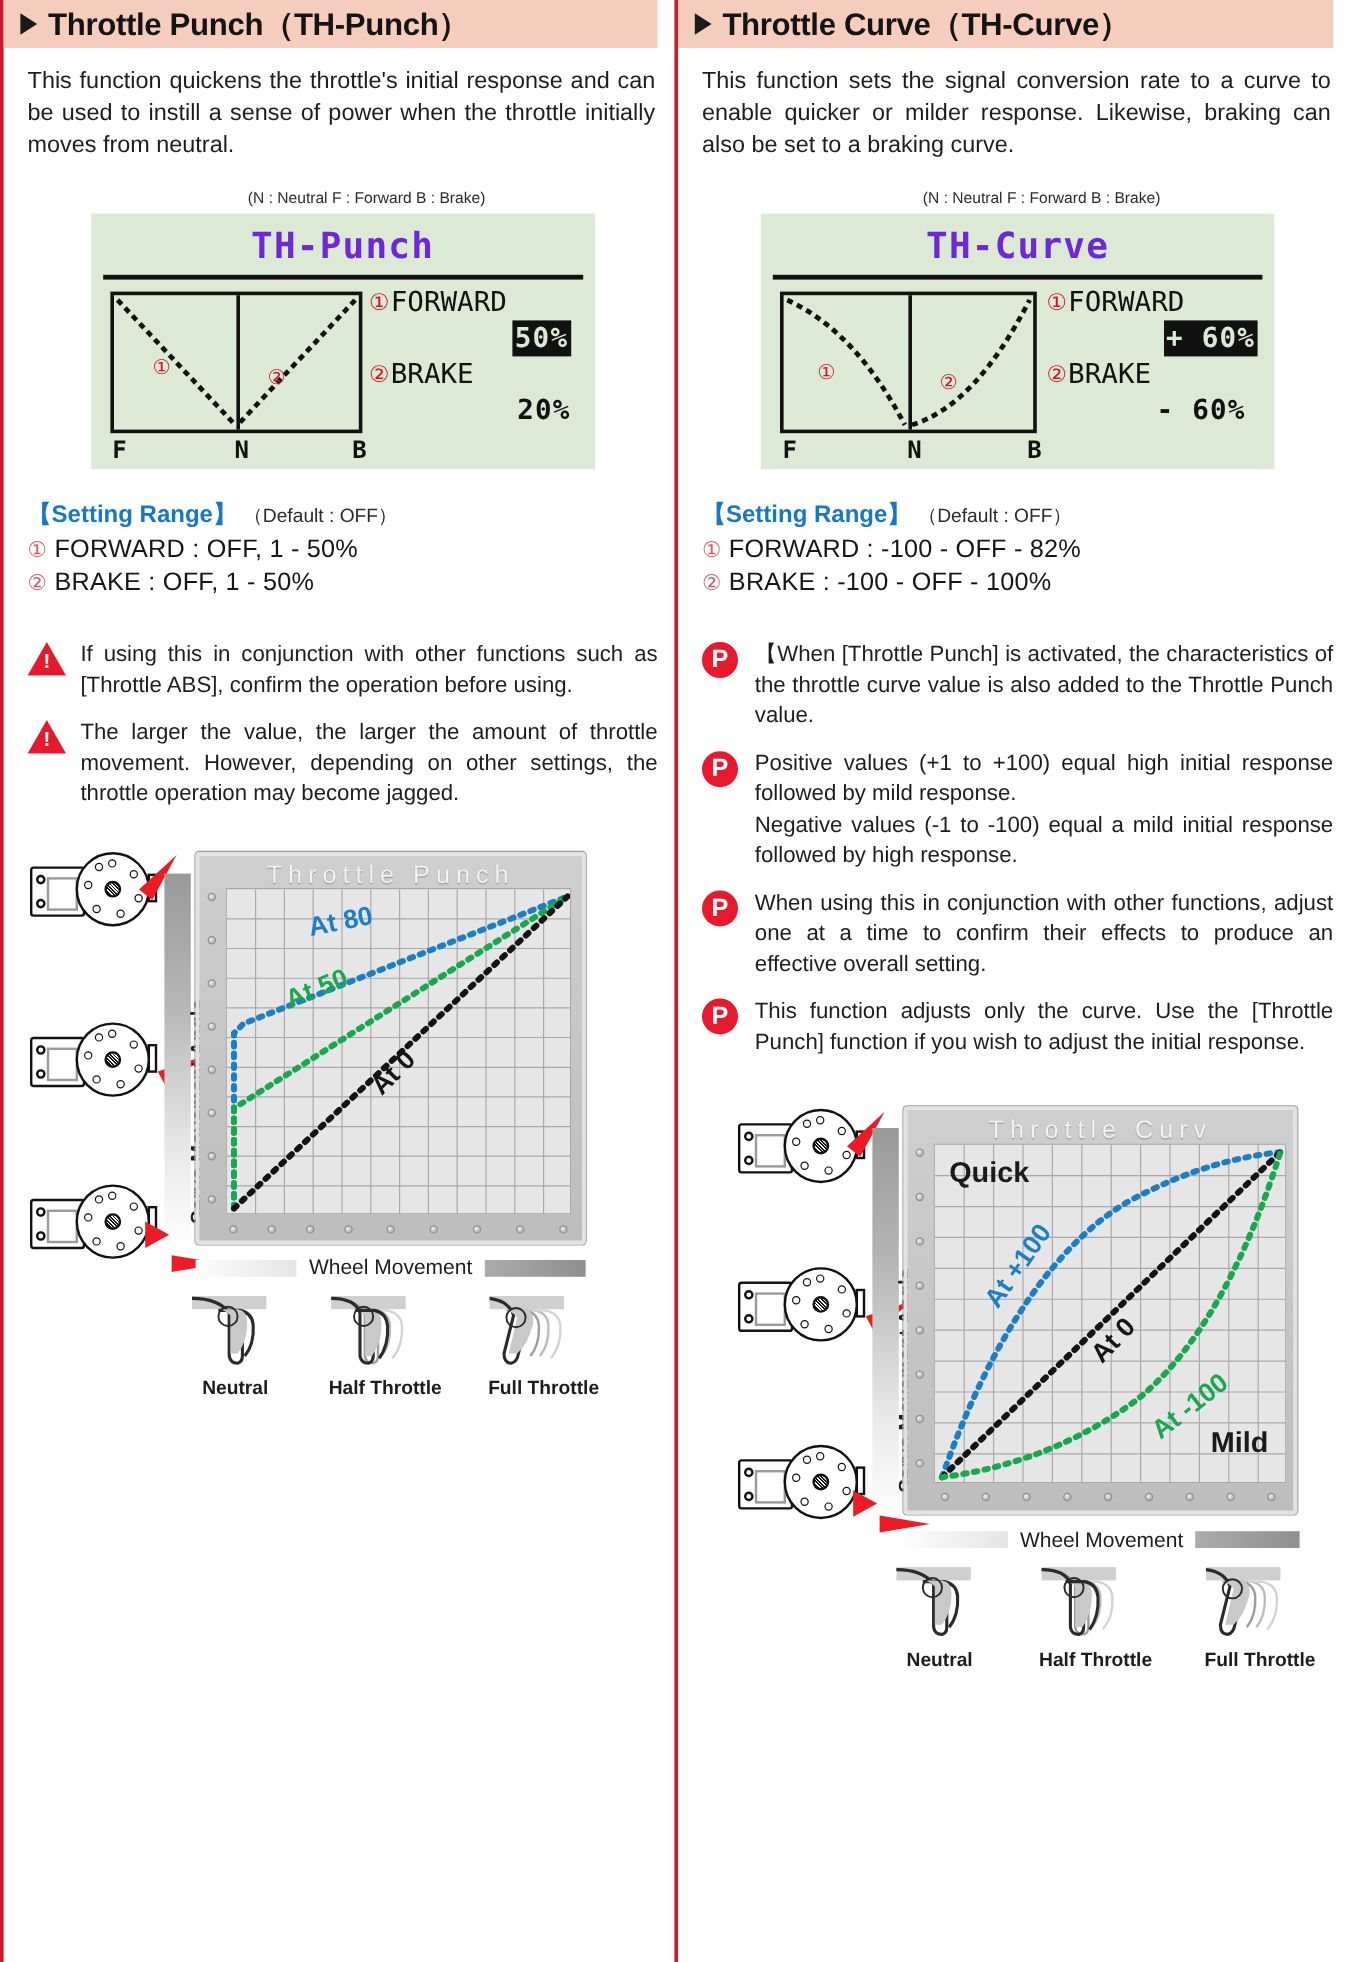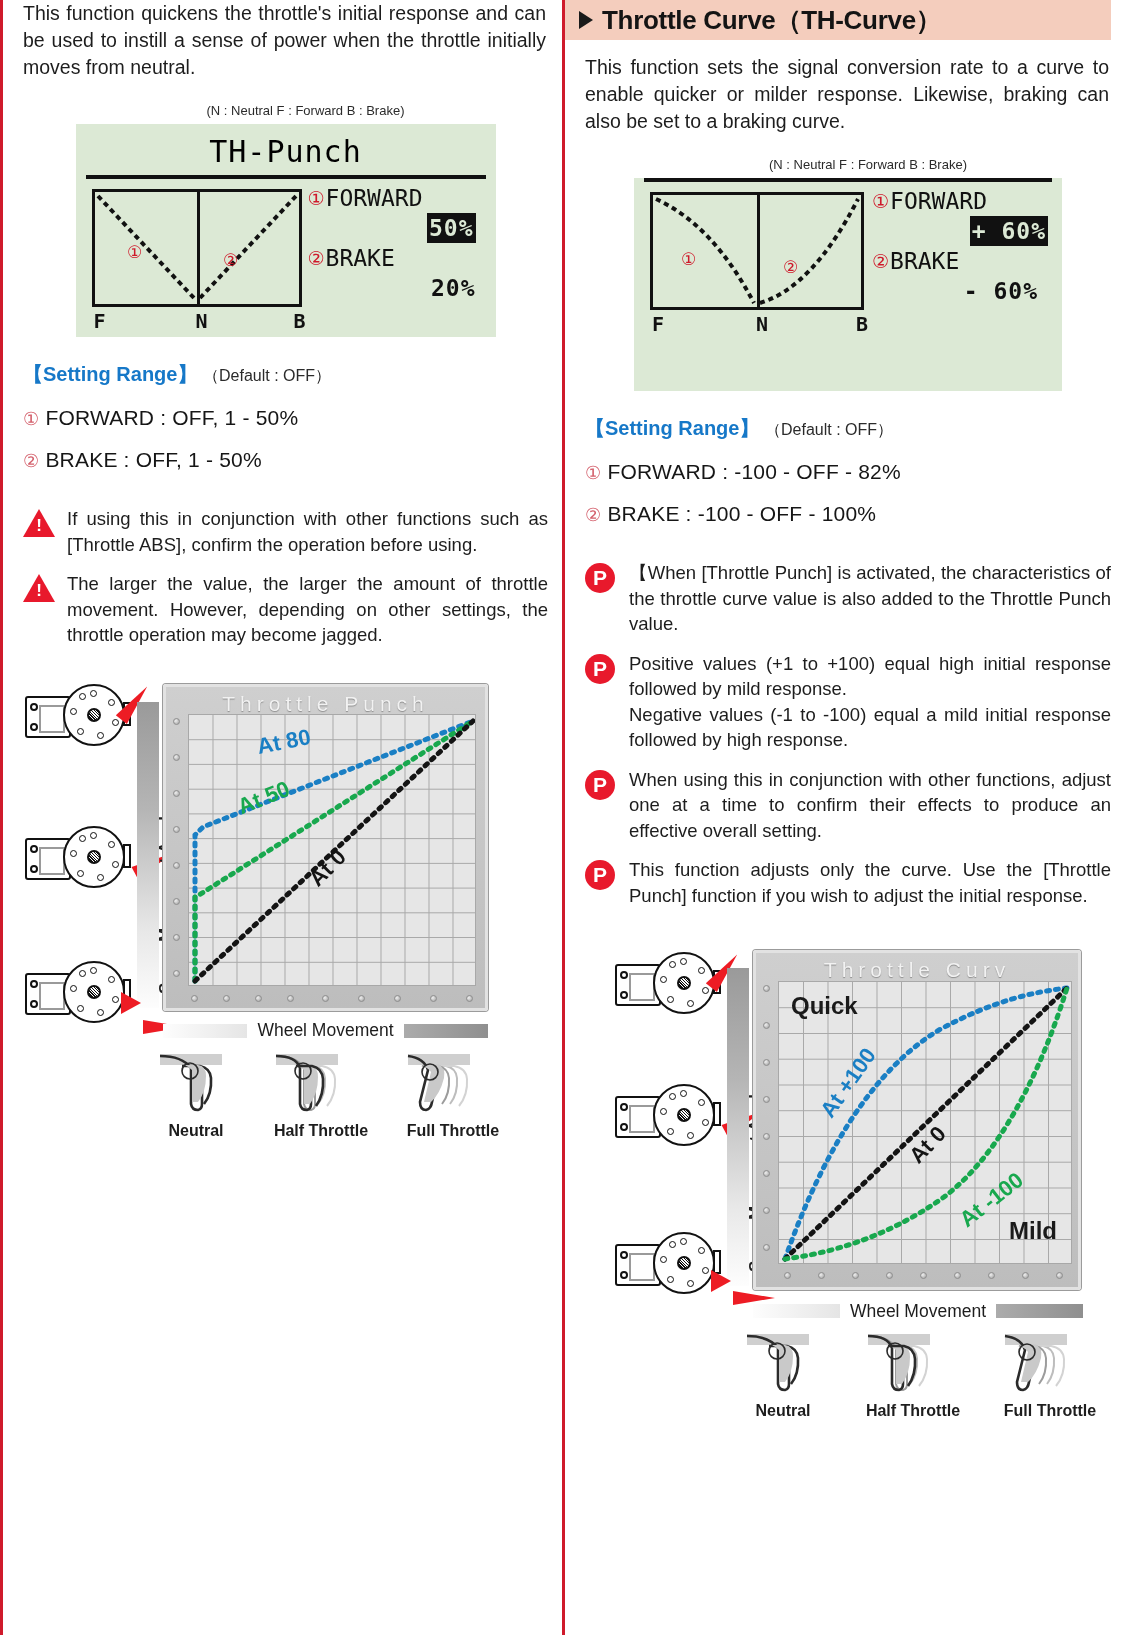--- a/index.html
+++ b/index.html
@@ -64,23 +64,23 @@
     height: 213px;
     margin: 0 auto;
     position: relative;
     font-family: "DejaVu Sans Mono", monospace;
   }
   .col.right .lcd { width: 428px; }
   .lcd-title {
     text-align: center;
     font-size: 30px;
     letter-spacing: 1px;
-    color: #000000;
+    color: #6d28d9;
     padding-top: 10px;
-    font-weight: normal;
+    font-weight: bold;
   }
   .lcd-rule {
     height: 4px; background: #111;
     margin: 6px 10px 0 10px;
   }
   .lcd-body { position: relative; height: 150px; }
   .lcd-graph {
     position: absolute; left: 16px; top: 10px;
     width: 210px; height: 118px;
     border: 3px solid #111;
@@ -107,21 +107,21 @@
              font-family: "DejaVu Sans", sans-serif;}
   .lcd-val { text-align: right; font-size: 23px; line-height: 30px; letter-spacing: 1px;}
   .lcd-val.hl { background: #111; color: #dce9d5; display: inline-block; padding: 0 2px; }
   .lcd-val-wrap { text-align: right; padding-right: 18px; font-weight: bold; }
 
   
   .settings { margin-top: 24px; }
   .sr-head { font-size: 20px; color: #1d1d1d; }
   .sr-head b { color: #1678c8; font-weight: bold; }
   .sr-head .dflt { font-size: 16px; color: #2b2b2b; }
-  .sr-line { font-size: 21px; color: #161616; margin-top: 18px; letter-spacing: 0.2px;}
+  .sr-line { font-size: 21px; color: #161616; margin-top: 4px; letter-spacing: 0.2px;}
   .sr-line .cn { color: #d4606c; font-size: 18px; }
 
   
   .notes { margin-top: 34px; }
   .note { display: flex; margin-bottom: 14px; }
   .note-ico { flex: 0 0 44px; padding-top: 3px; }
   .warn-tri {
     width: 0; height: 0;
     border-left: 16px solid transparent;
     border-right: 16px solid transparent;
@@ -276,20 +276,24 @@
     position: absolute; font-size: 24px; font-weight: bold; color: #1a1a1a;
   }
 </style>
 </head>
 <body>
 
 <div class="page">
 
   <div class="col left">
 
+    <div class="sec-head">
+      <div class="tri-icon"></div>
+      <div class="sec-title">Throttle Punch（TH-Punch）</div>
+    </div>
 
     <div class="intro">This function quickens the throttle's initial response and can be used to instill a sense of power when the throttle initially moves from neutral.</div>
 
     <div class="lcd-legend">(N : Neutral   F : Forward   B : Brake)</div>
 
     <div class="lcd">
       <div class="lcd-title">TH-Punch</div>
       <div class="lcd-rule"></div>
       <div class="lcd-body">
         <div class="lcd-graph">
@@ -536,20 +540,21 @@
     <div class="sec-head">
       <div class="tri-icon"></div>
       <div class="sec-title">Throttle Curve（TH-Curve）</div>
     </div>
 
     <div class="intro">This function sets the signal conversion rate to a curve to enable quicker or milder response. Likewise, braking can also be set to a braking curve.</div>
 
     <div class="lcd-legend">(N : Neutral   F : Forward   B : Brake)</div>
 
     <div class="lcd">
+      <div class="lcd-title">TH-Curve</div>
       <div class="lcd-rule"></div>
       <div class="lcd-body">
         <div class="lcd-graph" style="width:214px;">
           <div class="midline"></div>
           <svg width="208" height="112" style="position:absolute;left:0;top:0;">
             <path d="M3 4 Q60 30 101 108" fill="none" stroke="#111" stroke-width="4" stroke-dasharray="5 4"></path>
             <path d="M107 108 Q160 92 205 4" fill="none" stroke="#111" stroke-width="4" stroke-dasharray="5 4"></path>
             <text x="28" y="70" font-size="17" fill="#cf1a2b" font-family="DejaVu Sans">①</text>
             <text x="130" y="78" font-size="17" fill="#cf1a2b" font-family="DejaVu Sans">②</text>
           </svg>

